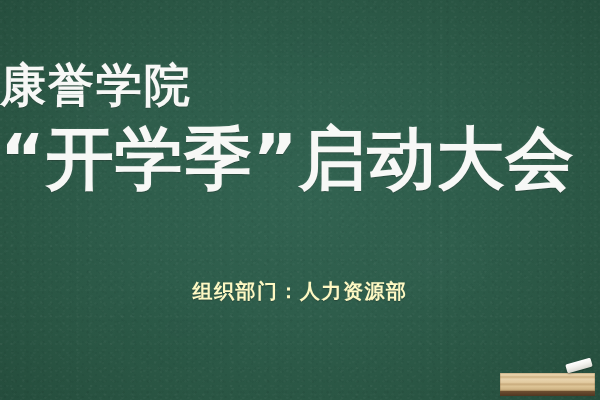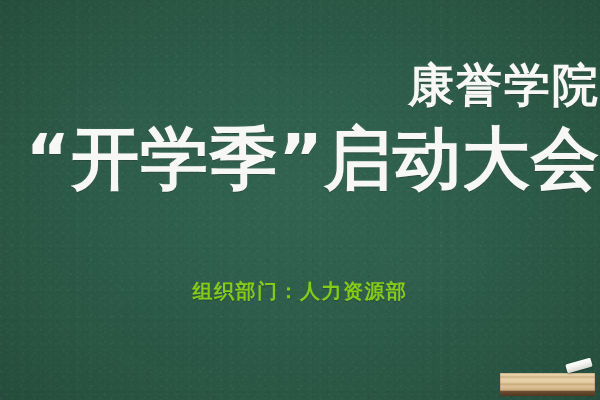--- a/index.html
+++ b/index.html
@@ -73,21 +73,21 @@
     display: flex;
     flex-direction: column;
     align-items: center;
   }
 
   .title-group {
     position: absolute;
     top: 62px;
     left: 0;
     right: 0;
-    text-align: right;
+    text-align: left;
   }
 
   .title-line {
     color: #f7f8f6;
     font-weight: bold;
     letter-spacing: 2px;
     line-height: 1.0;
     text-shadow:
       0 1px 1px rgba(0,0,0,0.28),
       0 0 3px rgba(255,255,255,0.12);
@@ -102,21 +102,21 @@
     font-size: 68px;
     letter-spacing: 1px;
   }
 
   .subtitle {
     position: absolute;
     top: 278px;
     left: 0;
     right: 0;
     text-align: center;
-    color: #84cc16;
+    color: #fef9c3;
     font-size: 20px;
     font-weight: bold;
     letter-spacing: 1.5px;
     text-shadow:
       0 1px 1px rgba(0,0,0,0.26),
       0 0 2px rgba(255,255,255,0.10);
   }
 
   
   .chalk-ledge {

